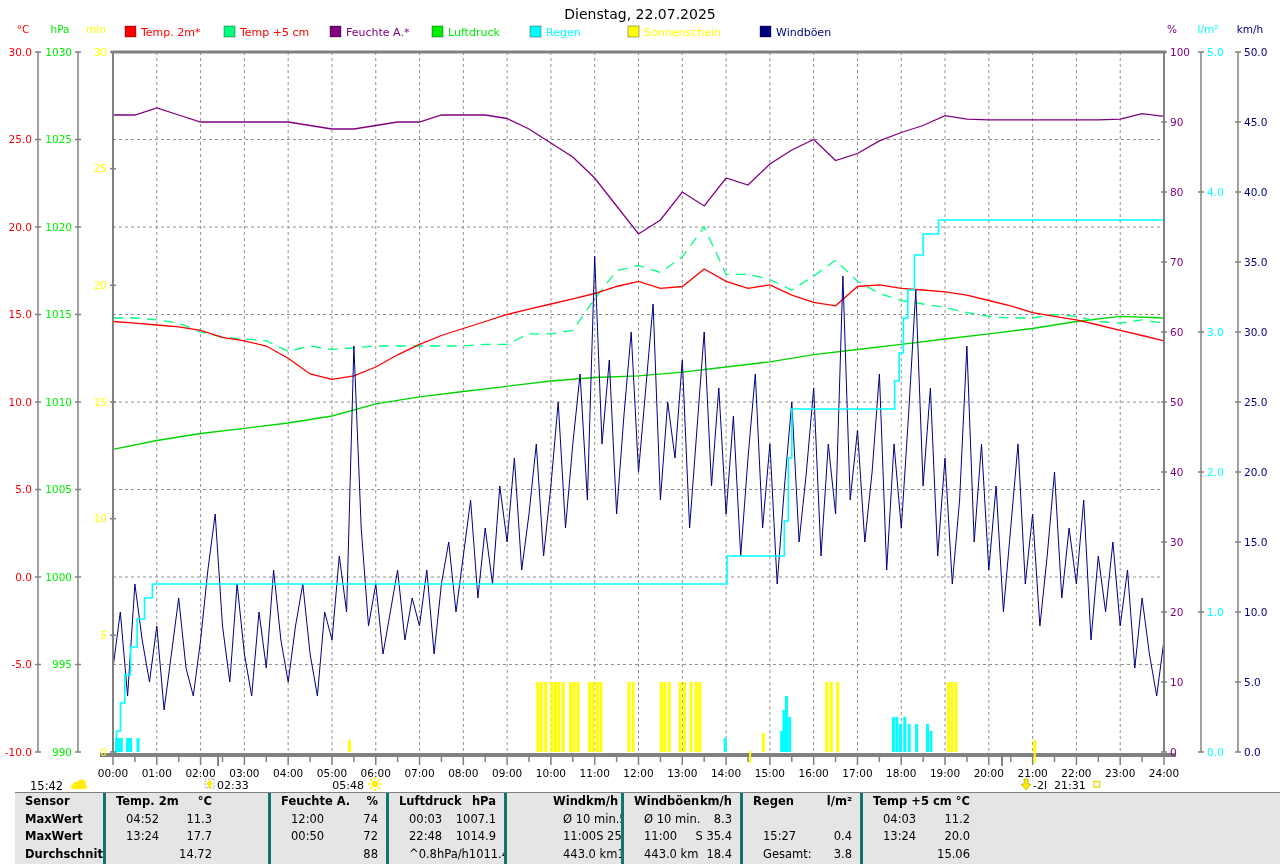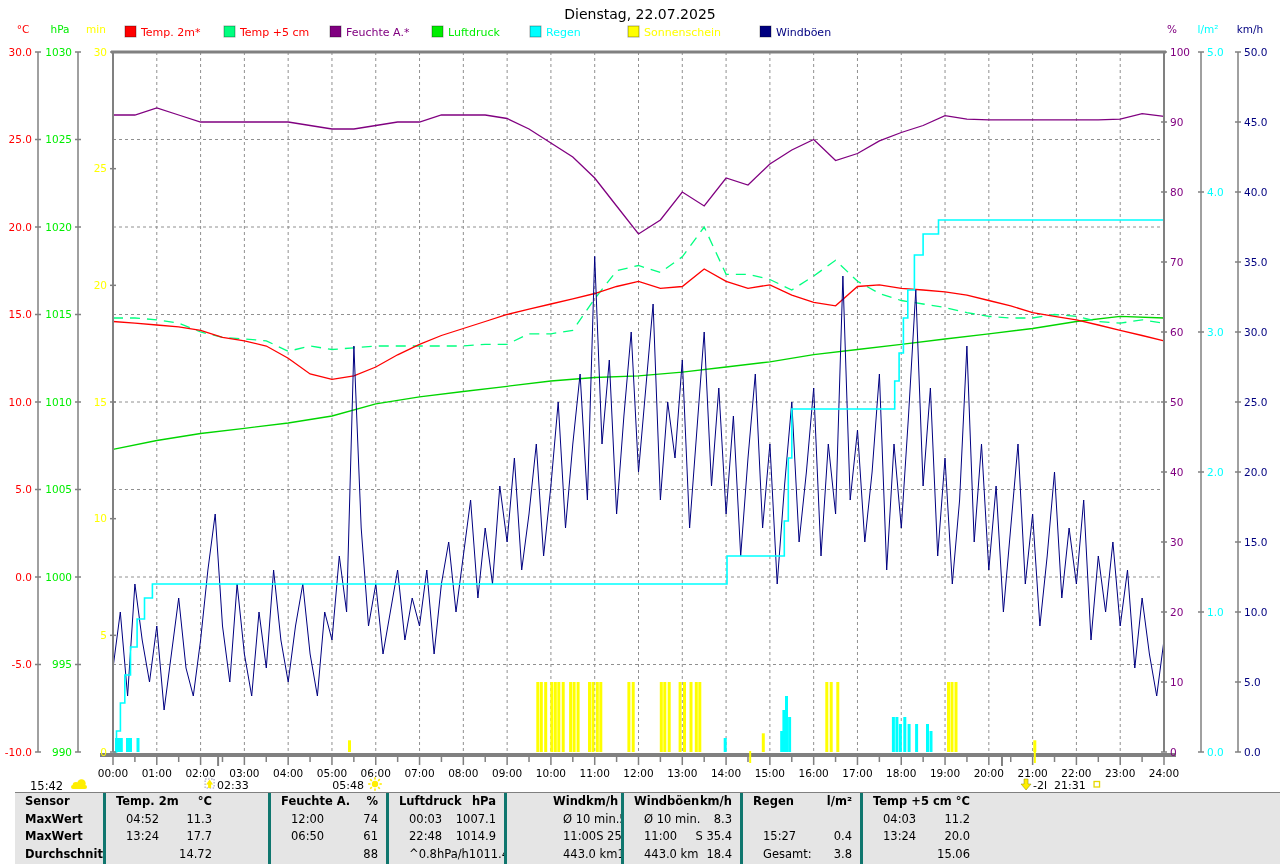--- a/index.html
+++ b/index.html
@@ -439,22 +439,22 @@
       <div class="fcol" style="width: 118px; margin-left: 48px;">
         <div class="frow fhead">
           <div class="l">Feuchte A.</div>
           <div class="r">%</div>
         </div>
         <div class="frow">
           <div class="ll">12:00</div>
           <div class="r">74</div>
         </div>
         <div class="frow">
-          <div class="ll">06:50</div>
-          <div class="r">61</div>
+          <div class="ll">00:50</div>
+          <div class="r">72</div>
         </div>
         <div class="frow">
           <div class="ll"></div>
           <div class="r">88</div>
         </div>
       </div>
       <div class="fcol" style="width: 118px;">
         <div class="frow fhead">
           <div class="l">Luftdruck</div>
           <div class="r">hPa</div>

